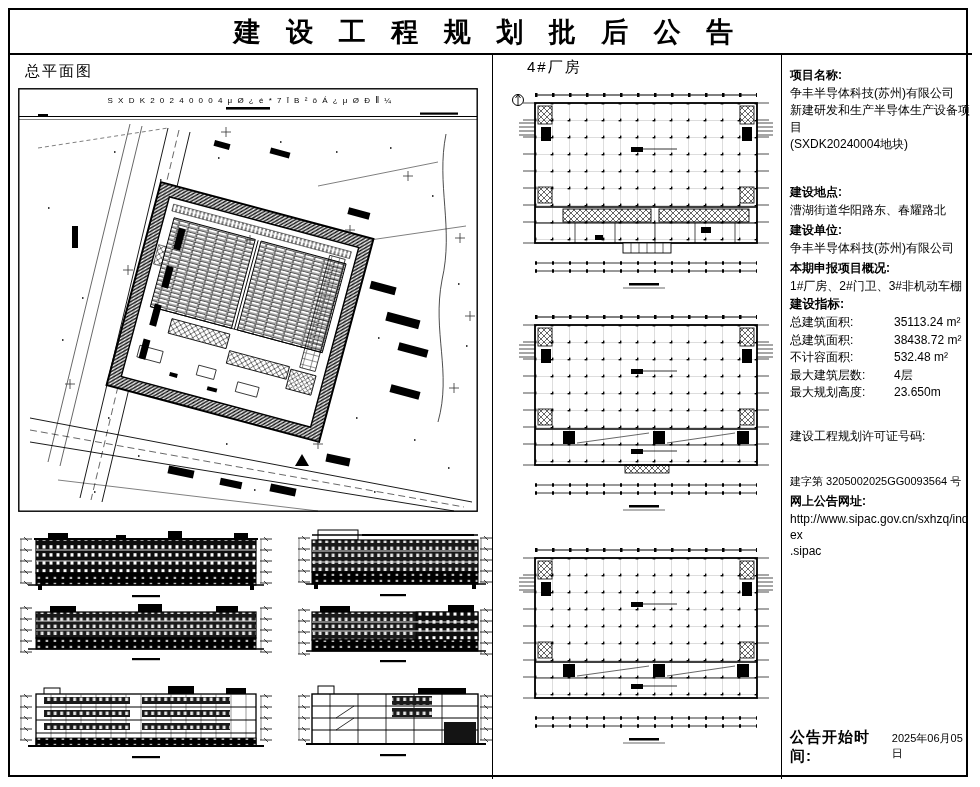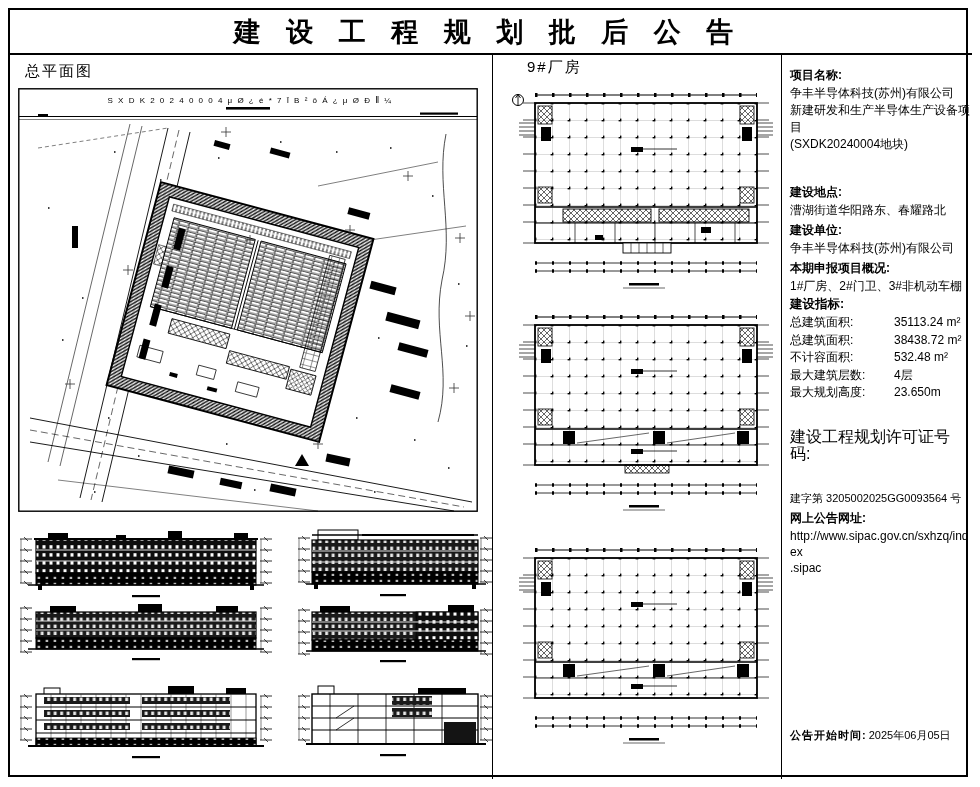--- a/index.html
+++ b/index.html
@@ -19,21 +19,21 @@
   
   .rcol{position:absolute;left:790px;top:66px;width:180px;font-size:12px;line-height:17px;}
   .rl{font-size:12px;font-weight:bold;line-height:19px;}
   .gap1{margin-top:30px;} .gap2{margin-top:2px;} .gap3{margin-top:26px;}
   .ind-row{display:flex;line-height:17.5px;}
   .ind-row .il{width:104px;}
   .ind-row .iv{flex:1;}
   .permit-no{font-size:11px;letter-spacing:0;margin-top:28px;}
   .url{font-size:12px;word-break:break-all;line-height:16px;}
   .announce{position:absolute;left:790px;top:728px;width:182px;display:flex;align-items:baseline;}
-  .announce .al{font-size:11px;font-weight:bold;letter-spacing:1px;}
+  .announce .al{font-size:15px;font-weight:bold;letter-spacing:1px;}
   .announce .av{font-size:11px;margin-left:2px;}
 </style>
 </head>
 <body>
 
 <div class="page">
 
   <svg width="0" height="0" style="position:absolute">
     <defs>
       <pattern id="grid17" width="17" height="17" patternUnits="userSpaceOnUse" x="30" y="16">
@@ -85,21 +85,21 @@
   <div class="frame"></div>
 
   <div class="title-bar">
     <div class="t">建 设 工 程 规 划 批 后 公 告</div>
   </div>
   <div class="hline-title"></div>
   <div class="vline v1"></div>
   <div class="vline v2"></div>
 
   <div class="sec-label lbl-site">总平面图</div>
-  <div class="sec-label lbl-fact">9#厂房</div>
+  <div class="sec-label lbl-fact">4#厂房</div>
 
   <svg class="abs" style="left:18px;top:88px" width="460" height="424" viewBox="0 0 460 424">
     <rect x="0.8" y="0.8" width="458.4" height="422.4" fill="#fff" stroke="#000" stroke-width="1.4"></rect>
 
     <text x="232" y="15" text-anchor="middle" font-size="8" letter-spacing="1.5" fill="#000">S X D K 2 0 2 4 0 0 0 4 μ Ø ¿ é * 7 Ī B ² ǒ Á ¿ μ Ø Ð Ⅱ ¼</text>
     <rect x="208" y="19" width="44" height="2.6" fill="#000"></rect>
     <rect x="402" y="24.5" width="38" height="2.2" fill="#000"></rect>
     <rect x="20" y="26" width="10" height="2" fill="#000"></rect>
     <line x1="1" y1="28.5" x2="459" y2="28.5" stroke="#000" stroke-width="1.2"></line>
     <line x1="1" y1="31.5" x2="459" y2="31.5" stroke="#000" stroke-width="0.5"></line>
@@ -435,21 +435,21 @@
     </div>
     <div class="ind-row">
       <span class="il">最大建筑层数:</span>
       <span class="iv">4层</span>
     </div>
     <div class="ind-row">
       <span class="il">最大规划高度:</span>
       <span class="iv">23.650m</span>
     </div>
 
-    <div class="gap3" style="font-size:16px">建设工程规划许可证号码:</div>
+    <div class="gap3" style="font-size:12px">建设工程规划许可证号码:</div>
     <div class="permit-no">建字第 3205002025GG0093564 号</div>
 
     <div class="rl gap2">网上公告网址:</div>
     <div class="url">
       <span>http://www.sipac.gov.cn/sxhzq/index</span><br>
       <span>.sipac</span>
     </div>
   </div>
 
   <div class="announce">

